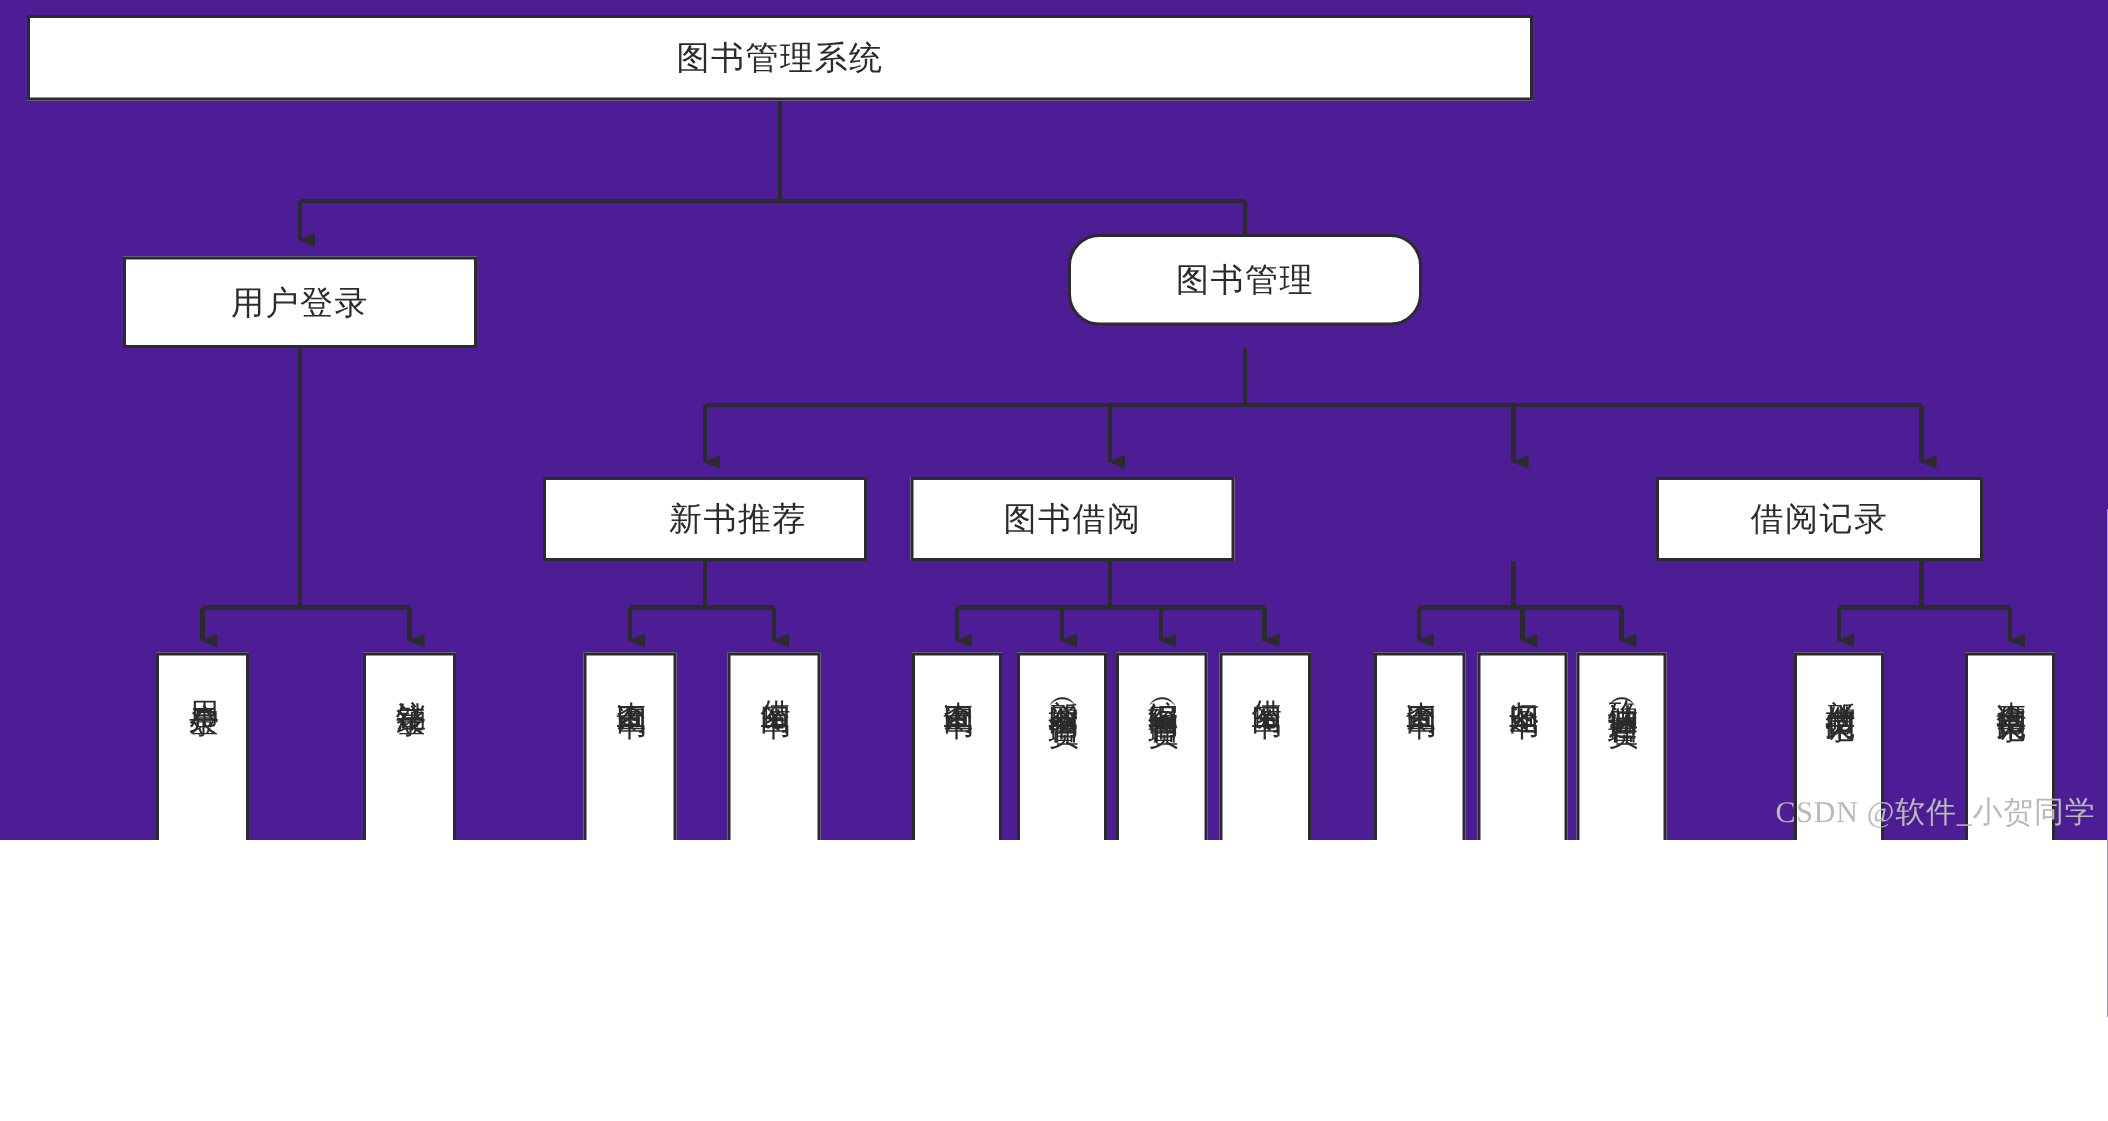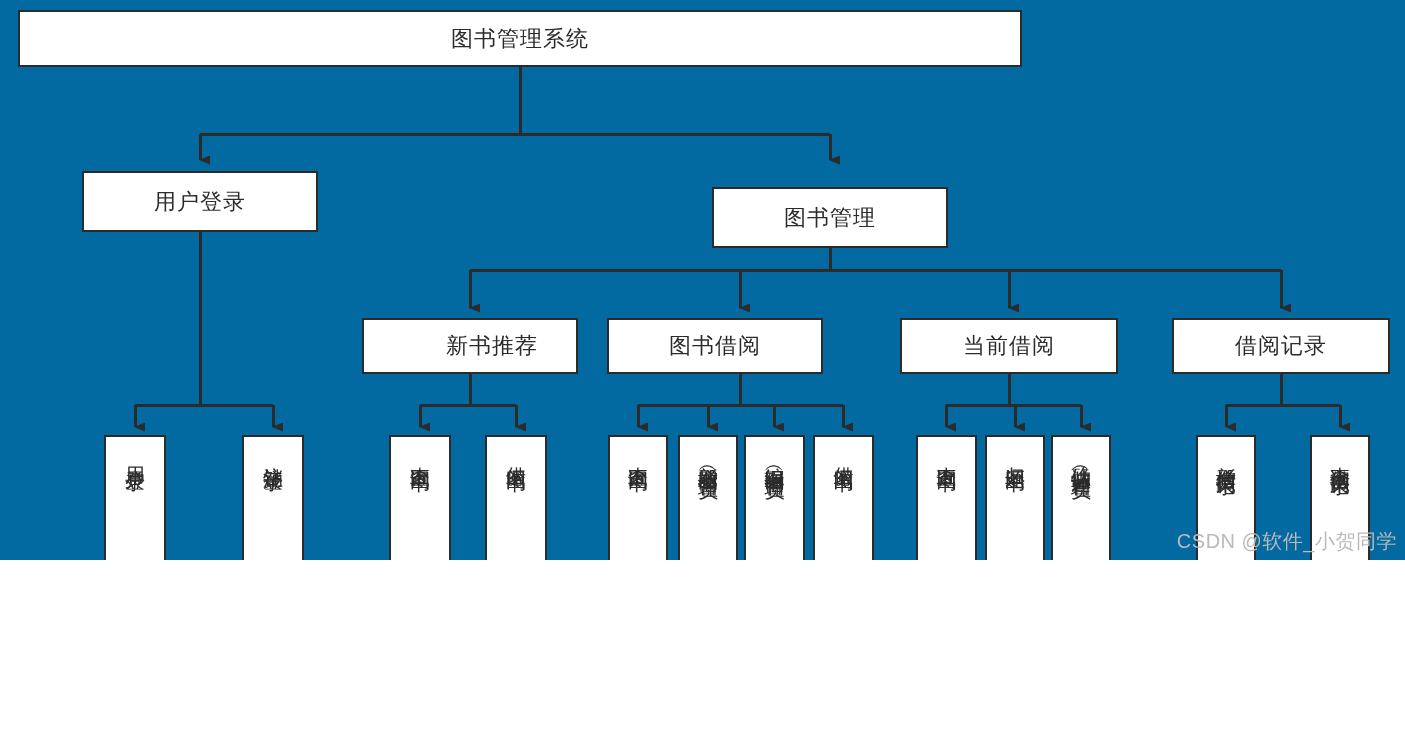--- a/index.html
+++ b/index.html
@@ -8,22 +8,23 @@
     padding: 0;
     background: #ffffff;
   }
   body {
     font-family: "Liberation Sans", "DejaVu Sans", sans-serif;
   }
   #diagram-root {
     position: relative;
     width: 1405px;
     height: 560px;
-    background: #0369a1;
+    background: #4c1d95;
     overflow: hidden;
+    font-family: Liberation Serif, serif;
   }
   #edges-layer {
     position: absolute;
     left: 0;
     top: 0;
     width: 1405px;
     height: 747px;
   }
   .node-box {
     position: absolute;
@@ -127,34 +128,31 @@
     </g>
   </svg>
 
   <div class="node-box root" style="left: 18px; top: 10px; width: 1004px; height: 57px;">
     <span class="node-label">图书管理系统</span>
   </div>
 
   <div class="node-box level1" style="left: 82px; top: 171px; width: 236px; height: 61px;">
     <span class="node-label">用户登录</span>
   </div>
-  <div class="node-box level1" style="left: 712px; top: 187px; width: 236px; height: 61px;">
+  <div class="node-box level1" style="left: 712px; top: 156px; width: 236px; height: 61px; border-radius: 21px;">
     <span class="node-label">图书管理</span>
   </div>
 
   <div class="node-box level2" style="left: 362px; top: 318px; width: 216px; height: 56px; padding-left: 44px;">
     <span class="node-label">新书推荐</span>
   </div>
   <div class="node-box level2" style="left: 607px; top: 318px; width: 216px; height: 56px;">
     <span class="node-label">图书借阅</span>
   </div>
-  <div class="node-box level2" style="left: 900px; top: 318px; width: 218px; height: 56px;">
-    <span class="node-label">当前借阅</span>
-  </div>
-  <div class="node-box level2" style="left: 1172px; top: 318px; width: 218px; height: 56px;">
+  <div class="node-box level2" style="left: 1104px; top: 318px; width: 218px; height: 56px;">
     <span class="node-label">借阅记录</span>
   </div>
 
   <div class="node-box vertical" style="left: 104px; top: 435px; width: 62px; height: 300px;">
     <span class="node-label">用户登录</span>
   </div>
   <div class="node-box vertical" style="left: 242px; top: 435px; width: 62px; height: 300px;">
     <span class="node-label">注销登录</span>
   </div>
   <div class="node-box vertical" style="left: 389px; top: 435px; width: 62px; height: 300px;">

